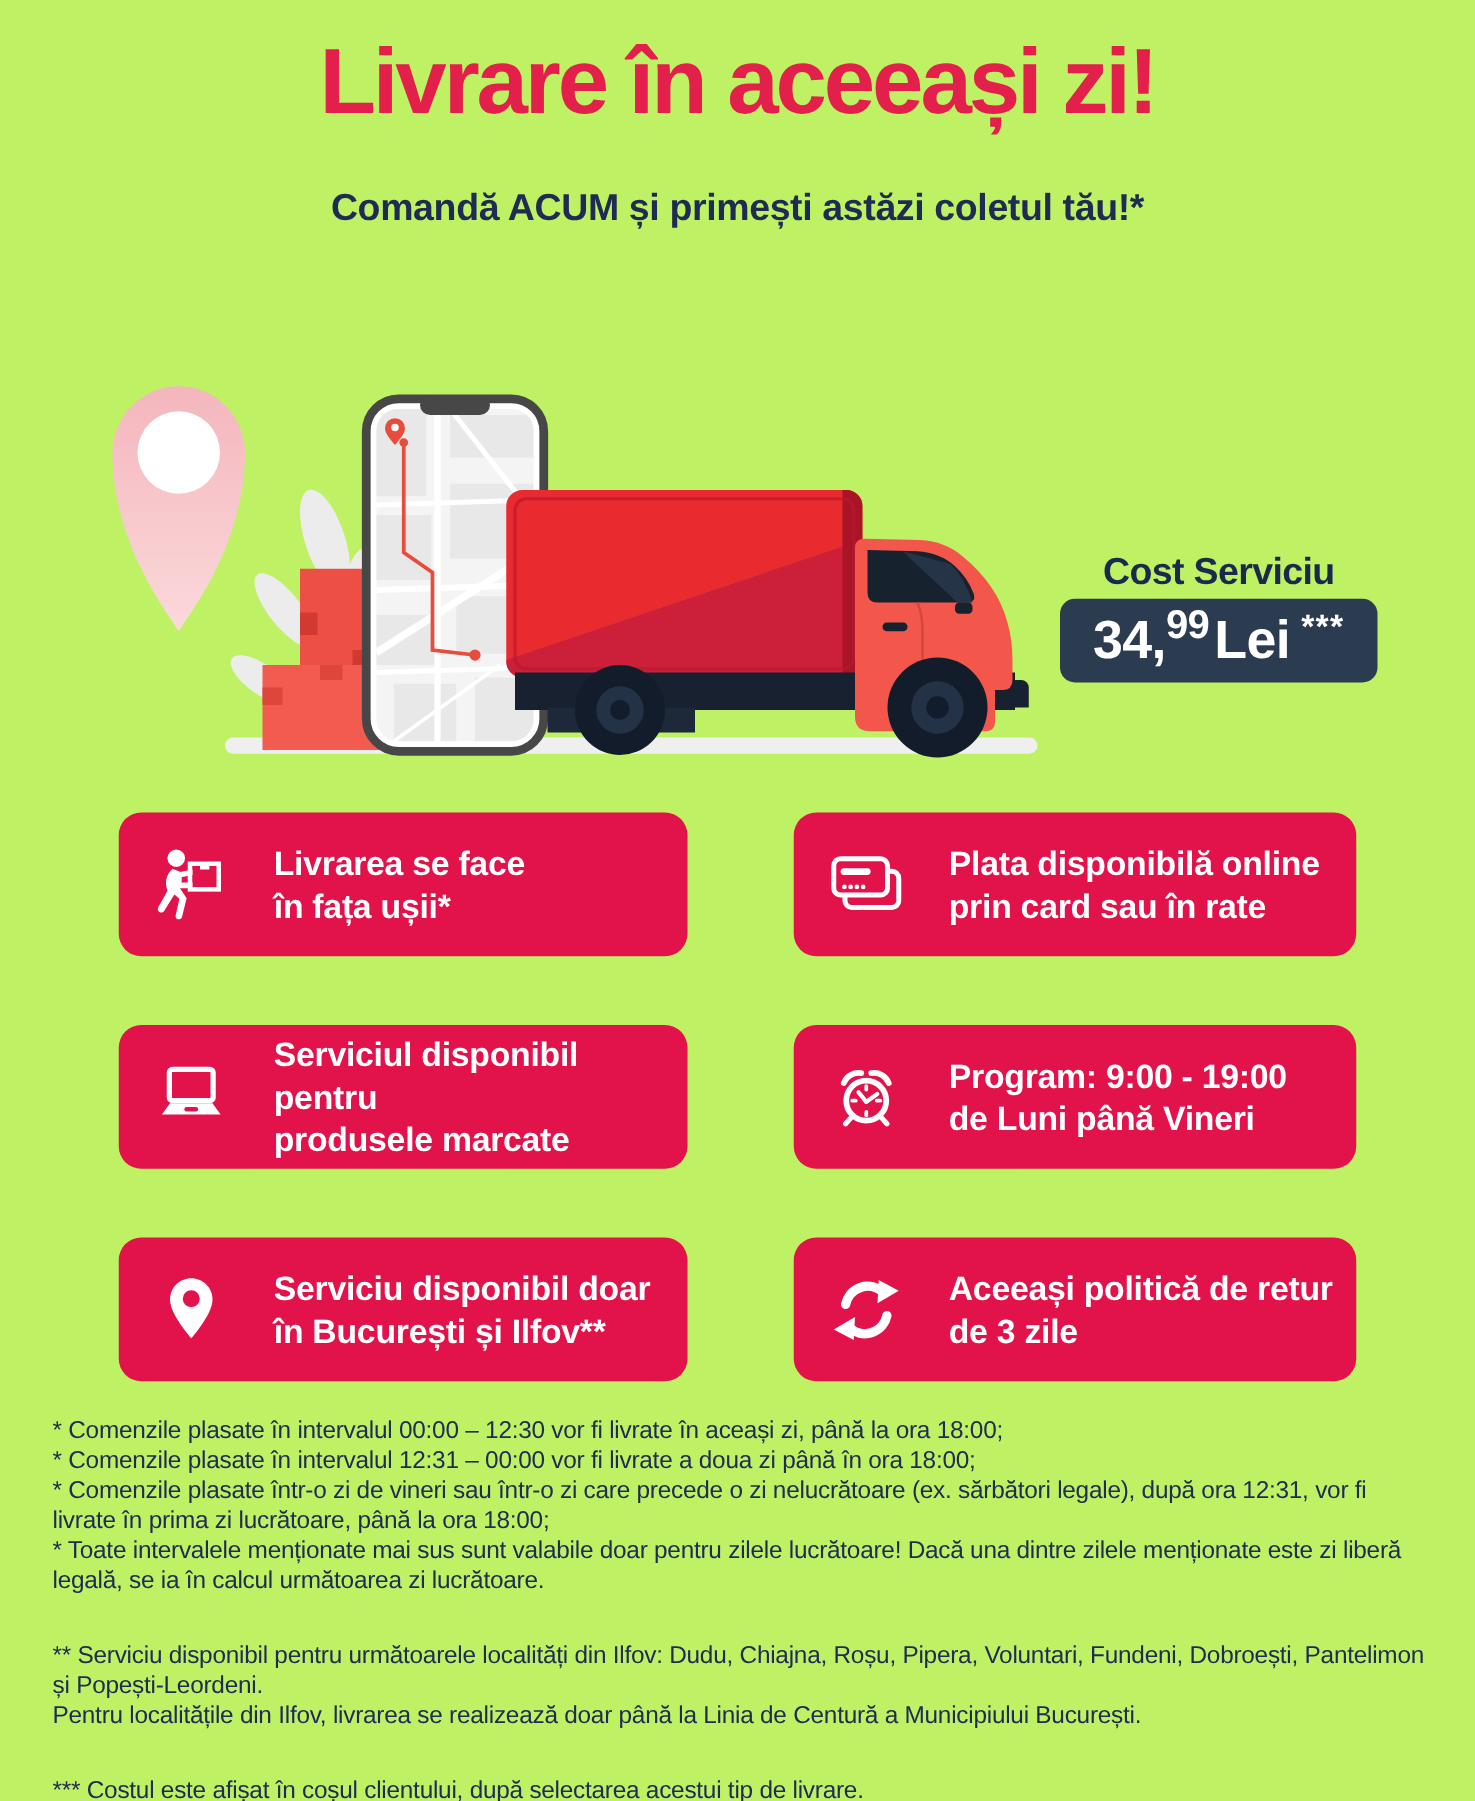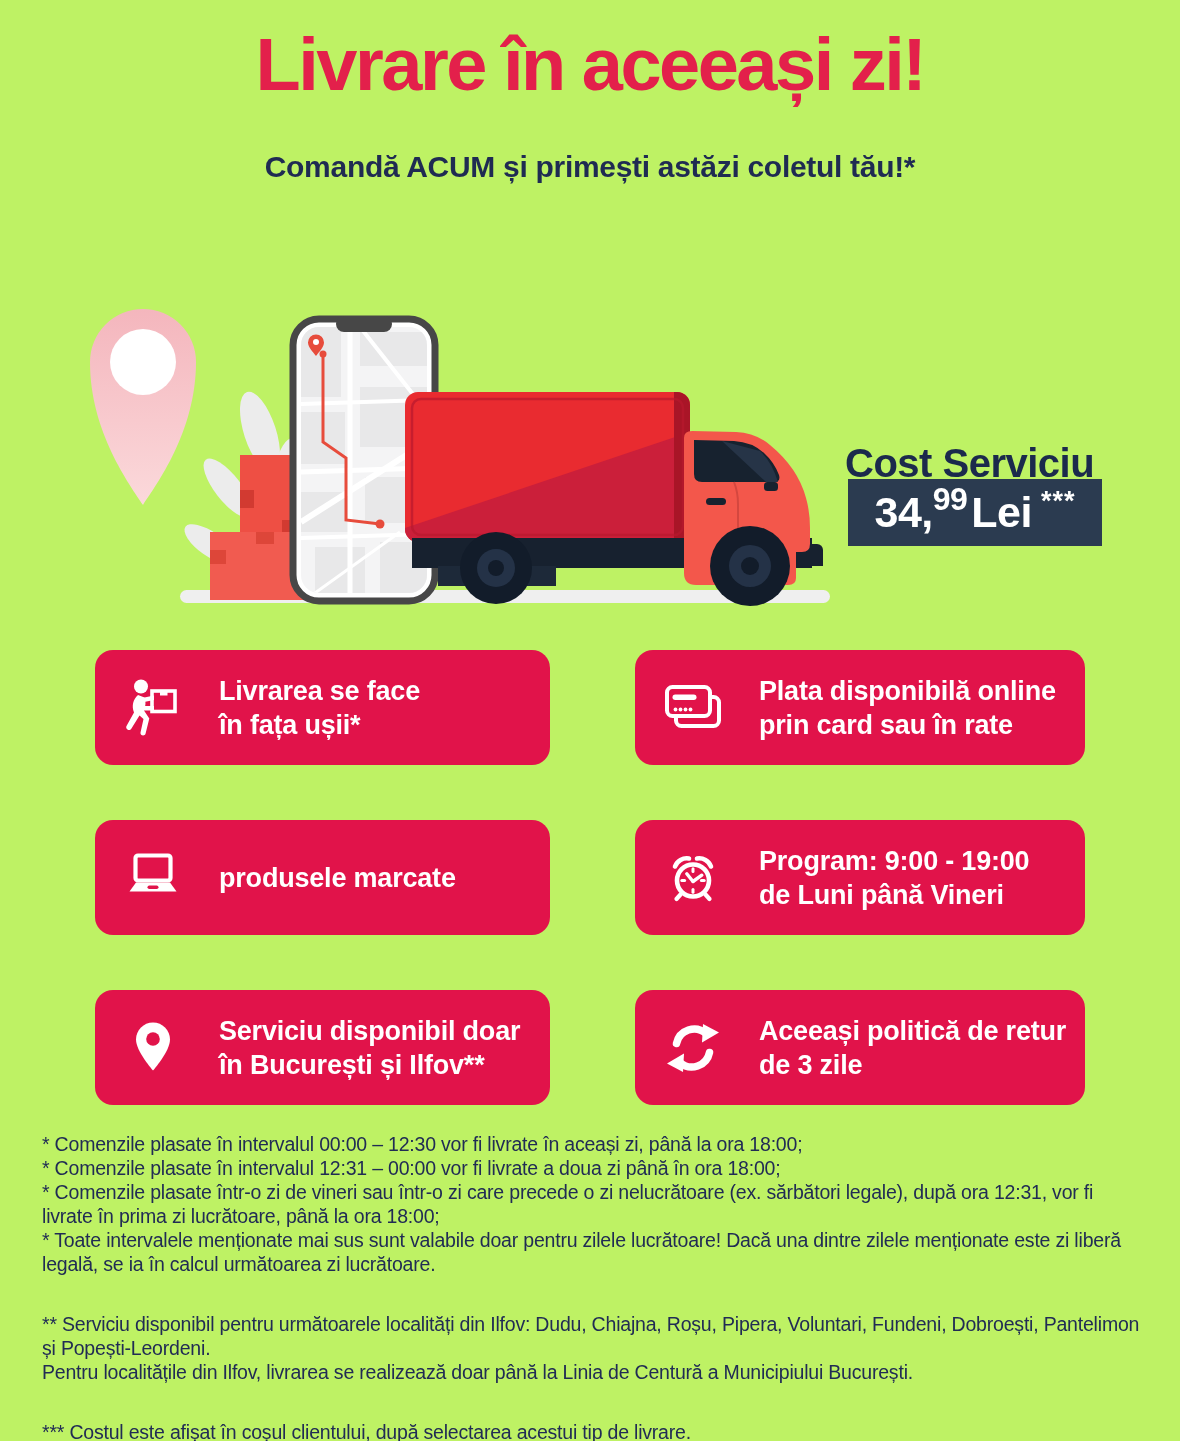--- a/index.html
+++ b/index.html
@@ -17,26 +17,26 @@
   }
   .page-subtitle {
     position:absolute; top:150px; left:0; right:0;
     text-align:center; font-size:30px; font-weight:bold;
     letter-spacing:-0.3px; color:#1F2B52;
   }
   .illustration { position:absolute; left:60px; top:292px; width:780px; height:322px; }
 
   .cost-label {
     position:absolute; left:845px; top:441px; width:260px;
-    font-size:40px; font-weight:bold; color:#1B2A4C;
+    text-align:center; font-size:30px; font-weight:bold; color:#1B2A4C;
     letter-spacing:-0.5px;
   }
   .price-badge {
     position:absolute; left:848px; top:479px; width:254px; height:67px;
-    background:#2B3B50; border-radius:0; color:#ffffff;
+    background:#2B3B50; border-radius:12px; color:#ffffff;
     display:flex; align-items:center; justify-content:center;
     font-size:43px; font-weight:bold; letter-spacing:-0.5px;
   }
   .price-badge .sup { font-size:32px; position:relative; top:-13px; margin-right:4px; }
   .price-badge .stars { font-size:27px; position:relative; top:-11px; margin-left:9px; letter-spacing:1px; }
 
   .cards {
     position:absolute; left:95px; top:650px; width:990px;
     display:grid; grid-template-columns:455px 450px;
     column-gap:85px; row-gap:55px;
@@ -220,20 +220,21 @@
 
     <div class="card">
       <span class="icon">
         <svg viewBox="0 0 60 60">
           <rect x="12.5" y="7.5" width="35" height="25" rx="2.5" fill="none" stroke="#ffffff" stroke-width="4.2"></rect>
           <path d="M6.5 43.5 L53.5 43.5 L47 34.5 L13 34.5 Z" fill="#ffffff"></path>
           <rect x="24.5" y="37.5" width="11" height="3.6" rx="1.8" fill="#E1134A"></rect>
         </svg>
       </span>
       <div class="card-text">
+        <span>Serviciul disponibil pentru</span>
         <span>produsele marcate</span>
       </div>
     </div>
 
     <div class="card">
       <span class="icon">
         <svg viewBox="0 0 60 60">
           <circle cx="30" cy="32.5" r="16" fill="none" stroke="#ffffff" stroke-width="4.6"></circle>
           <g stroke="#ffffff" fill="none" stroke-linecap="round">
             <path d="M12 18.5 A12.5 12.5 0 0 1 26 10.5" stroke-width="4.6"></path>

